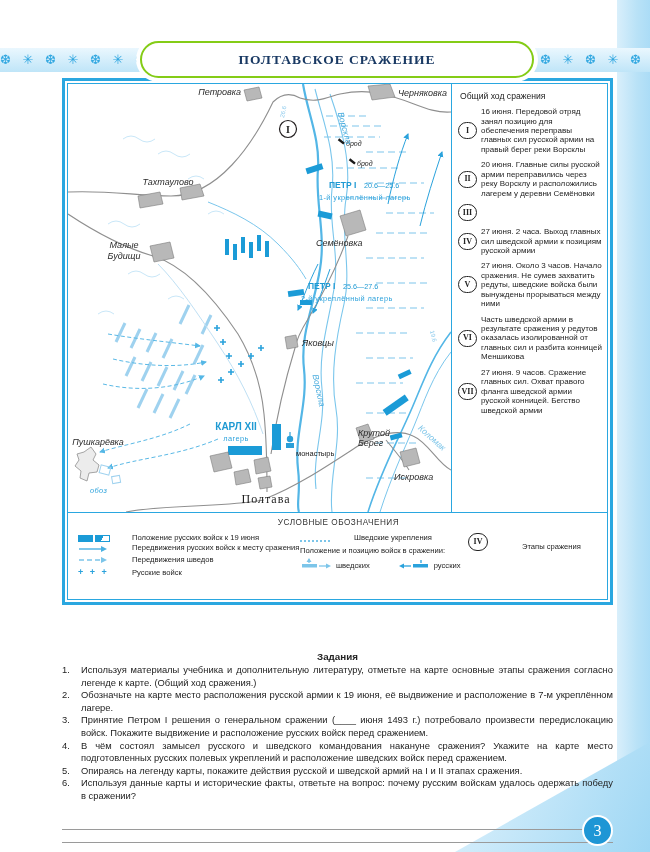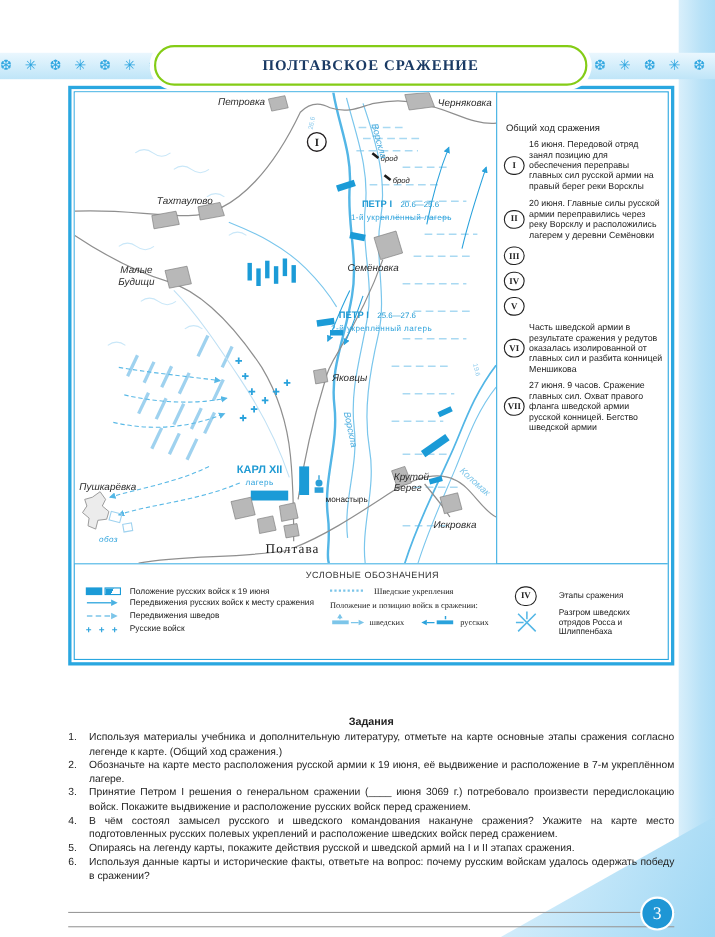--- a/index.html
+++ b/index.html
@@ -29,43 +29,43 @@
   .main-box{position:absolute;left:62px;top:78px;width:551px;height:527px;
             border:3px solid #2aa7e0;box-sizing:border-box;background:#fff;z-index:2;}
   .main-box-inner{position:absolute;inset:2px;border:1px solid #2aa7e0;
                   display:flex;flex-direction:column;}
   .map-row{display:flex;height:428px;}
   .map-area{width:383px;height:428px;position:relative;background:#fff;}
   .vdivider{width:1px;background:#2aa7e0;}
   .hdivider{height:1px;background:#2aa7e0;}
 
   
-  .sidebar{width:155px;padding:5px 5px 0 6px;box-sizing:border-box;font-size:8px;line-height:1.18;margin-top:20px;}
+  .sidebar{width:155px;padding:5px 5px 0 6px;box-sizing:border-box;font-size:8px;line-height:1.18;}
   .sidebar-title{font-size:8.6px;margin:2px 0 6px 2px;color:#222;}
   .stage-item{display:flex;align-items:center;gap:4px;margin-bottom:6px;}
   .numeral{flex:0 0 auto;min-width:15px;height:15px;padding:0 1px;border:1.1px solid #222;
            border-radius:10px;display:flex;align-items:center;justify-content:center;
            font-family:"Liberation Serif",serif;font-weight:bold;font-size:8px;background:#fff;}
   .stage-text{flex:1;}
 
   
   .legend{flex:1;padding:3px 8px 2px 10px;box-sizing:border-box;font-size:7.6px;}
   .legend-title{text-align:center;font-size:8.2px;letter-spacing:.5px;color:#333;margin:2px 0 3px;}
   .legend-cols{display:flex;}
   .lcol1{flex:0 0 222px;}
-  .lcol2{flex:0 0 168px;font-family:Liberation Serif, serif;}
+  .lcol2{flex:0 0 168px;}
   .lcol3{flex:1;}
-  .lrow{display:flex;align-items:center;gap:6px;margin:2.5px 0;}
+  .lrow{display:flex;align-items:flex-end;gap:20px;margin:2.5px 0;}
   .lrow .sym{flex:0 0 34px;display:flex;align-items:center;gap:2px;justify-content:flex-start;}
   .sw-solid{width:15px;height:7px;background:#1b9bd7;display:inline-block;}
   .sw-half{width:15px;height:7px;display:inline-block;border:1px solid #1b9bd7;box-sizing:border-box;
            background:linear-gradient(115deg,#1b9bd7 48%,#fff 48%);}
   .dotted-line{width:30px;border-top:2px dotted #7cc5e9;display:inline-block;}
   .redoubt-sym{color:#2aa2dc;font-weight:bold;font-size:9px;letter-spacing:2px;}
-  .pairs{display:flex;gap:15px;align-items:flex-start;margin-top:2px;}
+  .pairs{display:flex;gap:28px;align-items:flex-start;margin-top:2px;}
   .pair{display:flex;align-items:center;gap:4px;}
   .two-line{line-height:1.15;}
 
   
   .tasks{position:absolute;left:62px;top:610px;width:551px;margin-top:41px;}
   .tasks-title{text-align:center;font-weight:bold;font-size:9.8px;margin-bottom:2px;}
   .task{display:flex;gap:5px;font-size:9.4px;line-height:12.6px;text-align:justify;}
   .tnum{flex:0 0 14px;}
   .answer-lines{margin-top:14px;}
   .aline{height:12px;border-bottom:1px solid #9a9a9a;}
@@ -316,23 +316,25 @@
           </div>
           <div class="stage-item">
             <span class="numeral">II</span>
             <span class="stage-text">20 июня. Главные силы русской армии переправились через реку Ворсклу и расположились лагерем у деревни Семёновки</span>
           </div>
           <div class="stage-item">
             <span class="numeral">III</span>
           </div>
           <div class="stage-item">
             <span class="numeral">IV</span>
+            <span class="stage-text">27 июня. 2 часа. Выход главных сил шведской армии к позициям русской армии</span>
           </div>
           <div class="stage-item">
             <span class="numeral">V</span>
+            <span class="stage-text">27 июня. Около 3 часов. Начало сражения. Не сумев захватить редуты, шведские войска были вынуждены прорываться между ними</span>
           </div>
           <div class="stage-item">
             <span class="numeral">VI</span>
             <span class="stage-text">Часть шведской армии в результате сражения у редутов оказалась изолированной от главных сил и разбита конницей Меншикова</span>
           </div>
           <div class="stage-item">
             <span class="numeral">VII</span>
             <span class="stage-text">27 июня. 9 часов. Сражение главных сил. Охват правого фланга шведской армии русской конницей. Бегство шведской армии</span>
           </div>
         </div>
@@ -409,48 +411,40 @@
             </div>
           </div>
 
           <div class="lcol3">
             <div class="lrow">
               <span class="sym">
                 <span class="numeral" style="min-width:16px;height:16px;">IV</span>
               </span>
               <span>Этапы сражения</span>
             </div>
-            <div class="lrow">
-              <span class="sym">
-                <svg width="22" height="22">
-                  <path d="M3,3 L19,19 M19,3 L3,19 M11,1 L11,8 M1,11 L8,11" stroke="#54b7e6" stroke-width="1.4" fill="none"></path>
-                </svg>
-              </span>
-              <span class="two-line">Разгром шведских отрядов Росса и Шлиппенбаха</span>
-            </div>
           </div>
 
         </div>
       </div>
     </div>
   </div>
 
   <div class="tasks">
     <div class="tasks-title">Задания</div>
     <div class="task">
       <span class="tnum">1.</span>
       <span>Используя материалы учебника и дополнительную литературу, отметьте на карте основные этапы сражения согласно легенде к карте. (Общий ход сражения.)</span>
     </div>
     <div class="task">
       <span class="tnum">2.</span>
       <span>Обозначьте на карте место расположения русской армии к 19 июня, её выдвижение и расположение в 7-м укреплённом лагере.</span>
     </div>
     <div class="task">
       <span class="tnum">3.</span>
-      <span>Принятие Петром I решения о генеральном сражении (____ июня 3069 г.) потребовало произвести передислокацию войск. Покажите выдвижение и расположение русских войск перед сражением.</span>
+      <span>Принятие Петром I решения о генеральном сражении (____ июня 1493 г.) потребовало произвести передислокацию войск. Покажите выдвижение и расположение русских войск перед сражением.</span>
     </div>
     <div class="task">
       <span class="tnum">4.</span>
       <span>В чём состоял замысел русского и шведского командования накануне сражения? Укажите на карте место подготовленных русских полевых укреплений и расположение шведских войск перед сражением.</span>
     </div>
     <div class="task">
       <span class="tnum">5.</span>
       <span>Опираясь на легенду карты, покажите действия русской и шведской армий на I и II этапах сражения.</span>
     </div>
     <div class="task">

